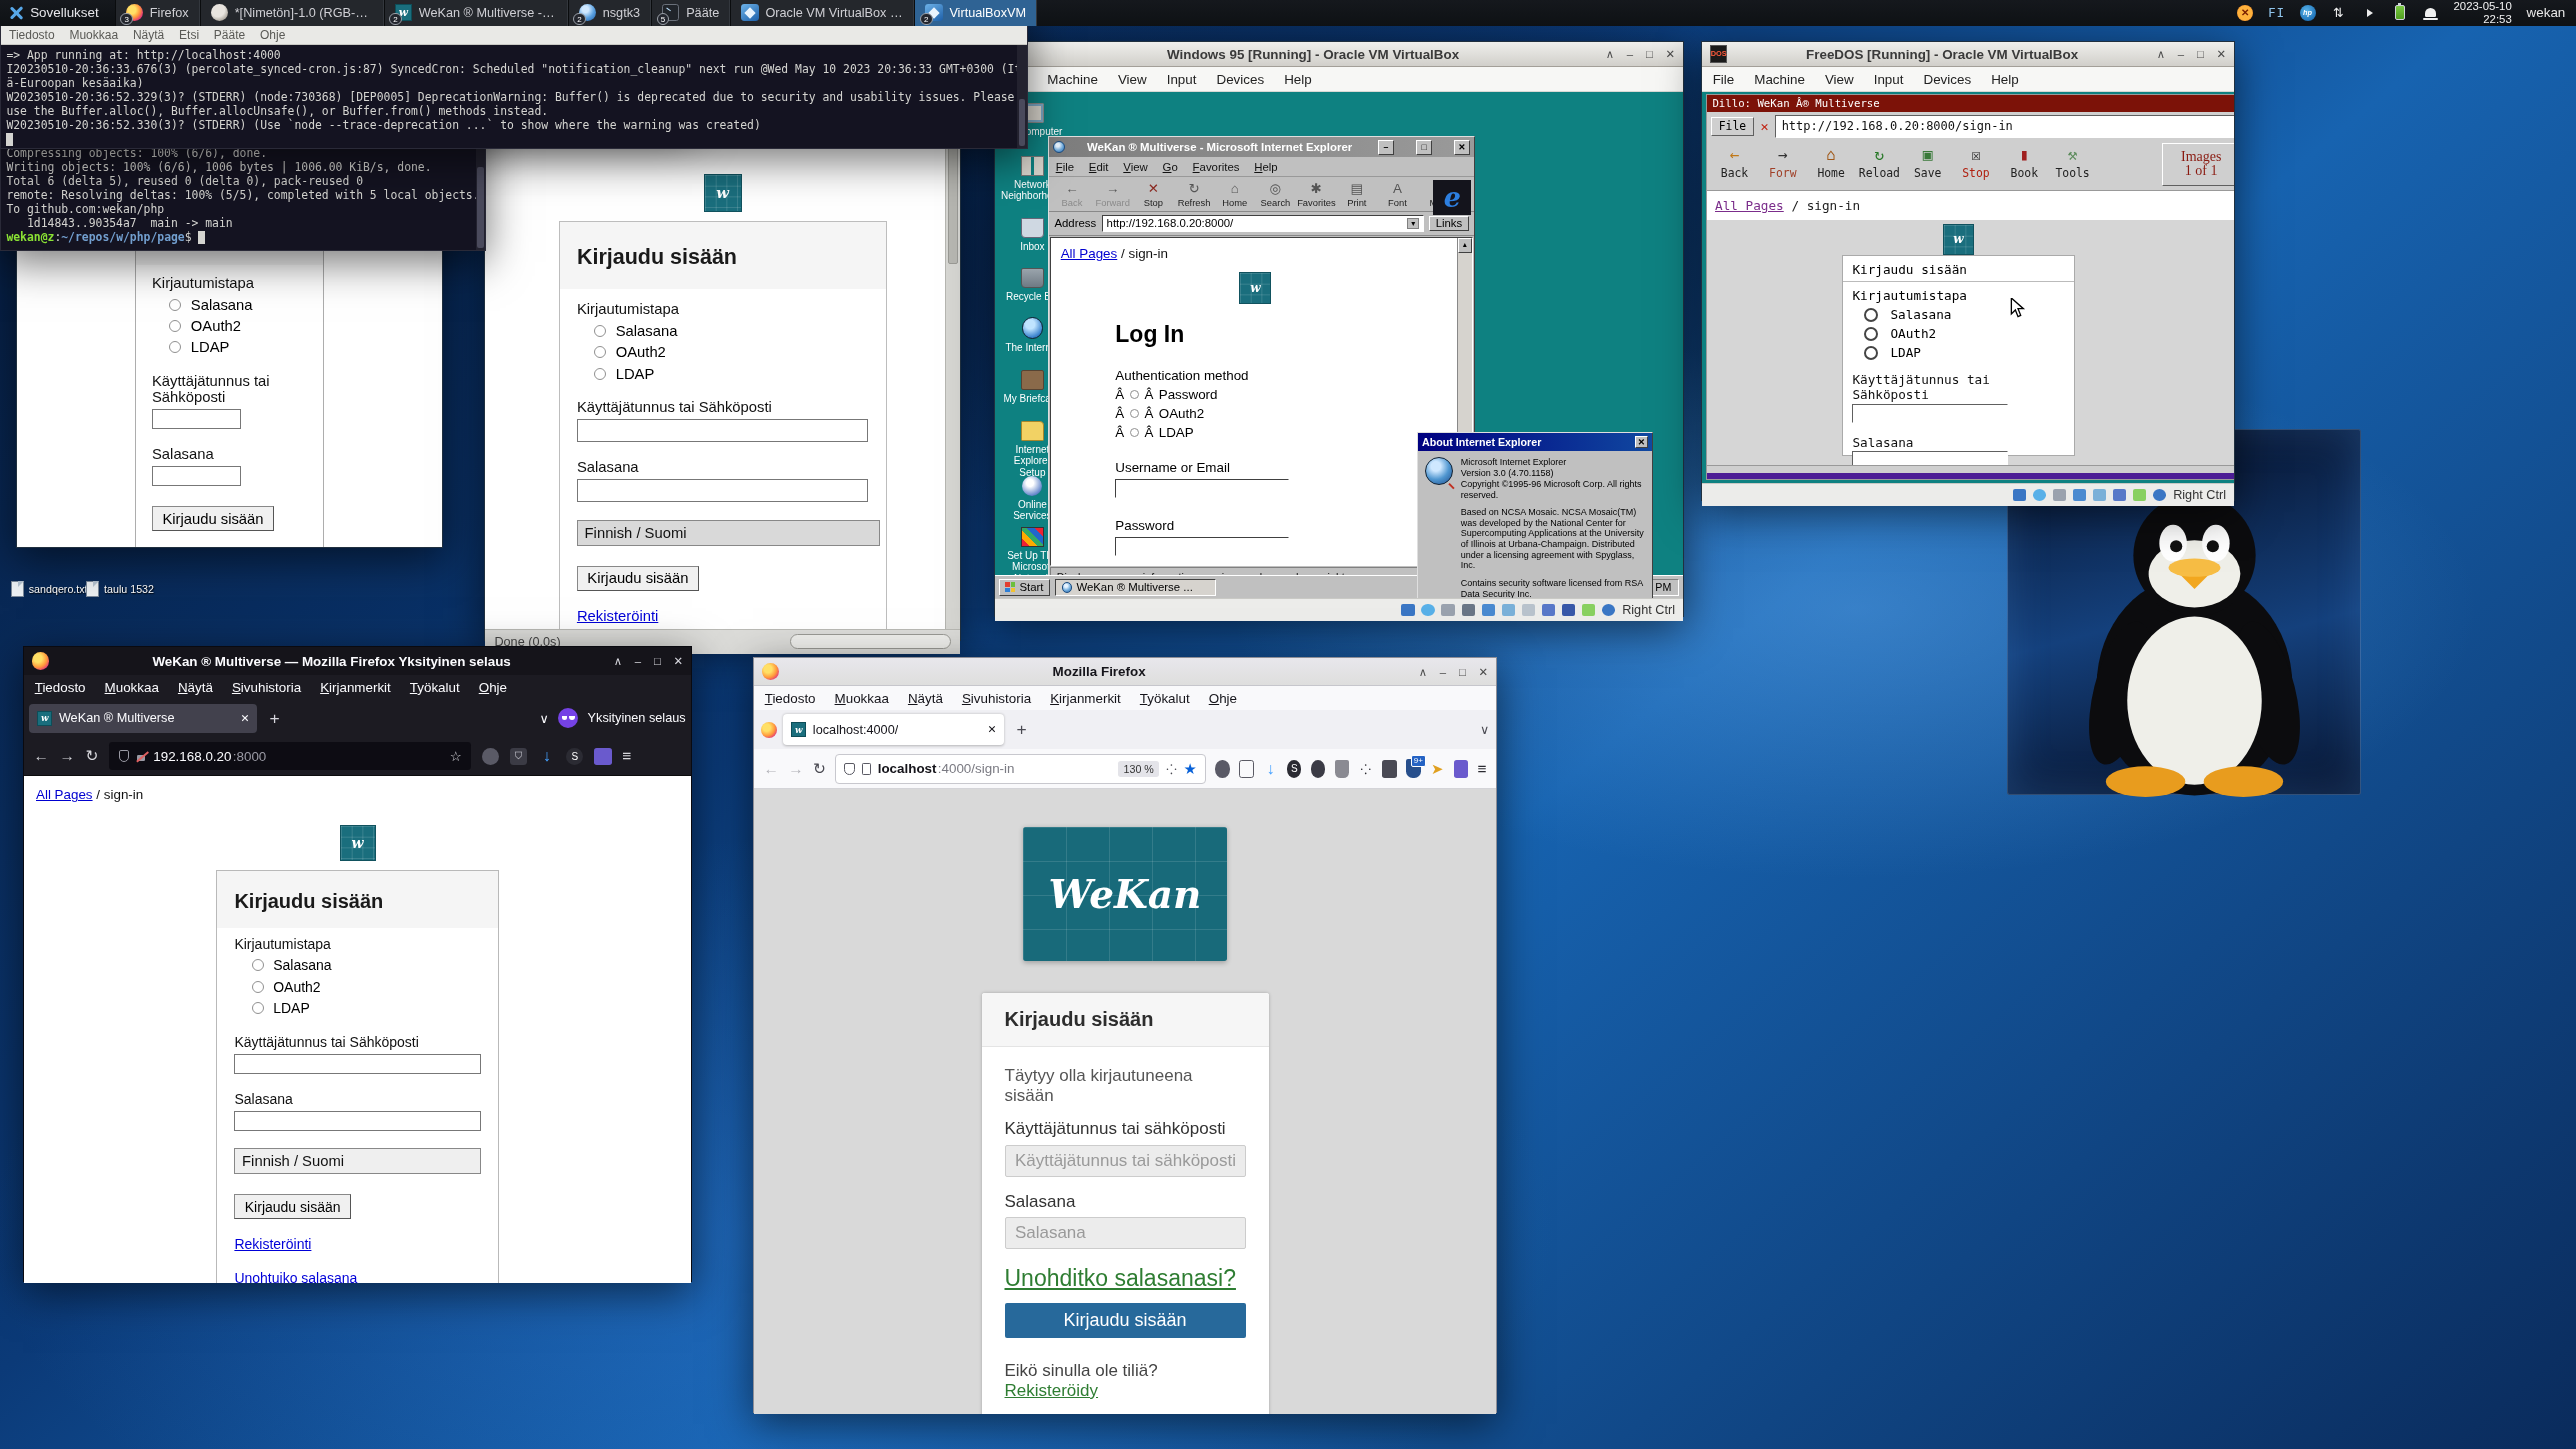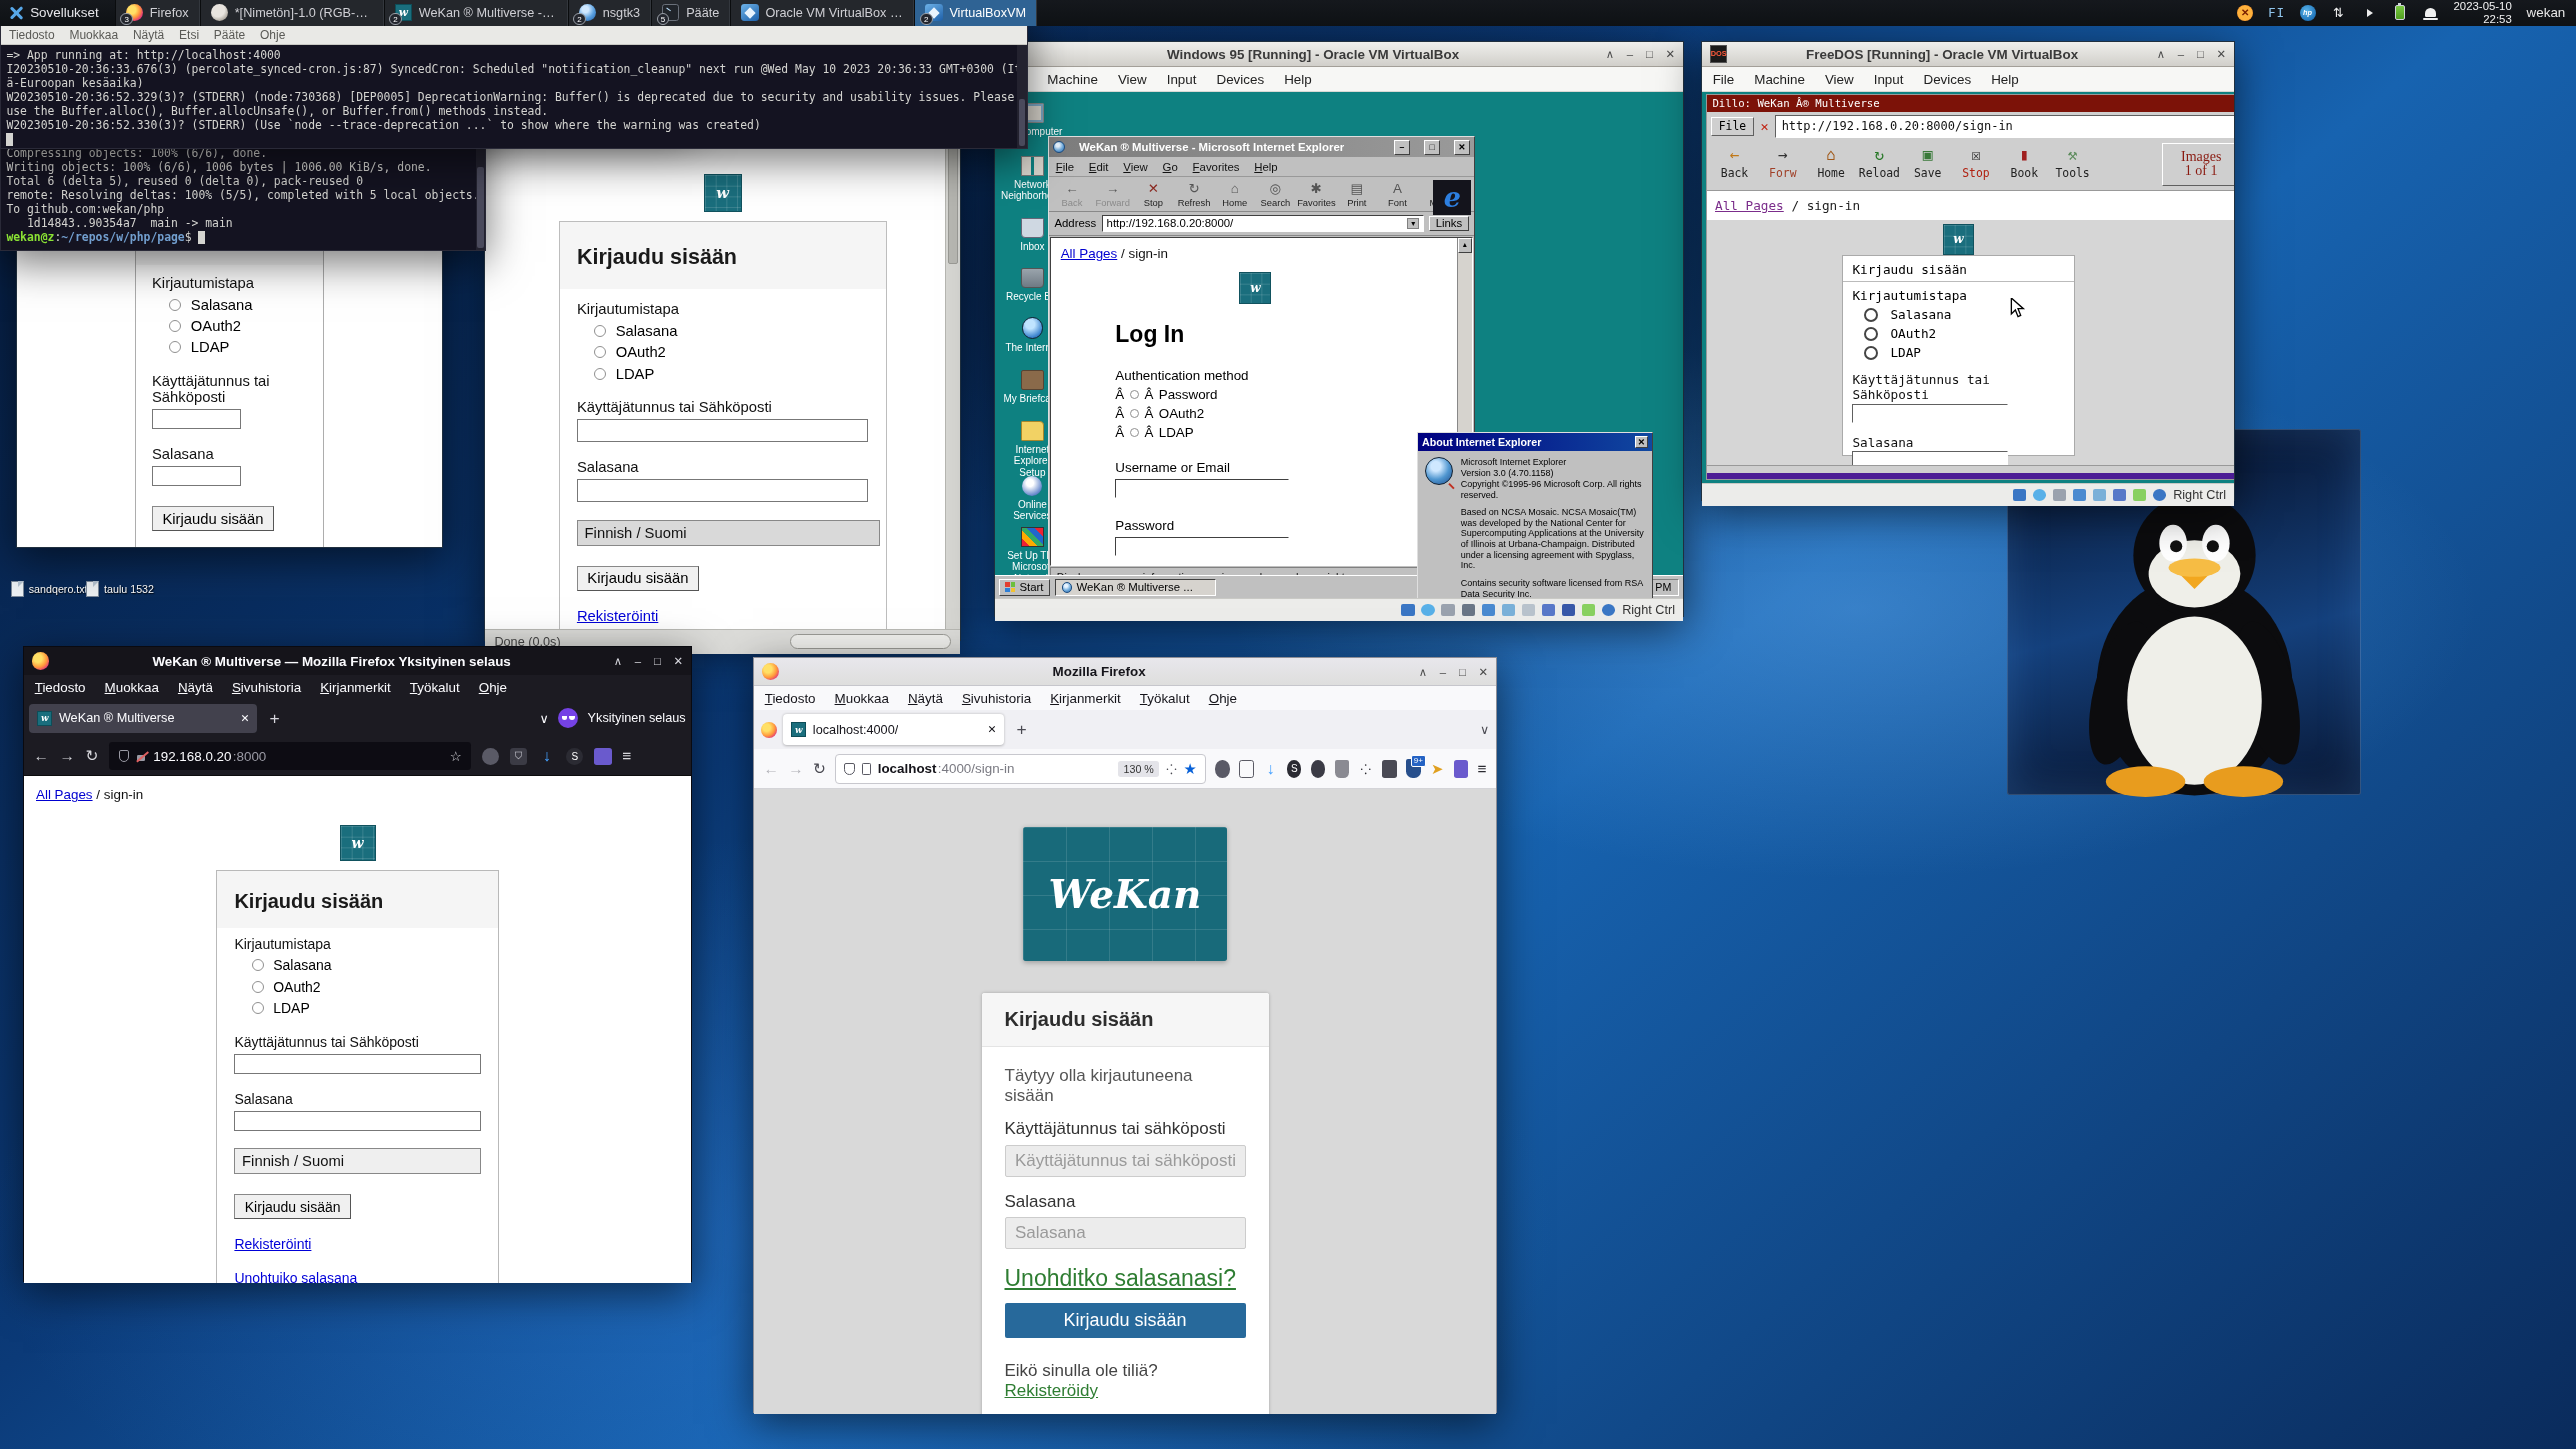--- a/index.html
+++ b/index.html
@@ -147,21 +147,21 @@
   .w95-taskbar { position:absolute; left:0; right:0; bottom:0; height:23px; background:#c0c0c0; border-top:1.3px solid #fff; display:flex; align-items:center; gap:5.4px; padding:0 4px; }
   .b3d { background:#c0c0c0; border:1.3px solid; border-color:#ffffff #404040 #404040 #ffffff; font-size:11.4px; color:#000; display:flex; align-items:center; gap:4px; padding:0 5.4px; height:17.4px; }
   .b3d.pressed { border-color:#404040 #ffffff #ffffff #404040; background:#d6d3ce; }
   .w95flag { display:grid; grid-template-columns:4.7px 4.7px; grid-template-rows:4.7px 4.7px; gap:0.7px; }
   .w95flag i:nth-child(1){background:#e33e30;} .w95flag i:nth-child(2){background:#6cbf3c;}
   .w95flag i:nth-child(3){background:#2f7fd6;} .w95flag i:nth-child(4){background:#f2c230;}
   .w95tray { margin-left:auto; height:17.4px; border:1.3px solid; border-color:#808080 #ffffff #ffffff #808080; display:flex; align-items:center; gap:6.7px; padding:0 6.7px; font-size:10.7px; }
 
   
   #ie-win { position:absolute; left:53px; top:44px; width:427px; height:458px; background:#c0c0c0; border:1.3px solid; border-color:#dfdfdf #404040 #404040 #dfdfdf; }
-  .ie-tb { height:20px; background:linear-gradient(90deg,#7d7d7d,#9a9a9a); color:#fff; font-weight:bold; font-size:11.4px; display:flex; align-items:center; gap:14px; padding:0 4px; }
+  .ie-tb { height:20px; background:linear-gradient(90deg,#7d7d7d,#9a9a9a); color:#fff; font-weight:bold; font-size:11.4px; display:flex; align-items:center; gap:22px; padding:0 4px; }
   .ie-btn { width:16px; height:14.8px; background:#c0c0c0; border:1.3px solid; border-color:#ffffff #404040 #404040 #ffffff; color:#000; font-size:8.7px; display:flex; align-items:center; justify-content:center; }
   .ie-menu { display:flex; gap:14.8px; padding:3.4px 6.7px; font-size:11.4px; color:#111; border-bottom:0.7px solid #999; }
   .ie-menu span::first-letter { text-decoration:underline; }
   .ie-tools { display:flex; align-items:flex-end; gap:2.7px; padding:2.7px 4px; border-bottom:0.7px solid #888; background:#c0c0c0; position:relative; }
   .ie-tool { width:38px; text-align:center; font-size:9.4px; color:#222; }
   .ie-tool.dim { color:#8a8a8a; }
   .ie-tool .tg { height:17.4px; font-size:13.4px; line-height:17.4px; color:#555; }
   .ie-logo { position:absolute; right:2.7px; top:2.7px; width:38px; height:35px; background:#14141c; color:#2d7fe0; font-weight:bold; font-size:27px; font-style:italic; display:flex; align-items:center; justify-content:center; font-family:"DejaVu Serif",serif; }
   .ie-addr { display:flex; align-items:center; gap:5.4px; padding:2.7px 5.4px; border-bottom:0.7px solid #888; font-size:11.4px; }
   .ie-addr-field { flex:1; height:17.4px; background:#fff; border:1.3px solid; border-color:#404040 #ffffff #ffffff #404040; font-size:11.4px; padding:0 4px; display:flex; align-items:center; justify-content:space-between; }

